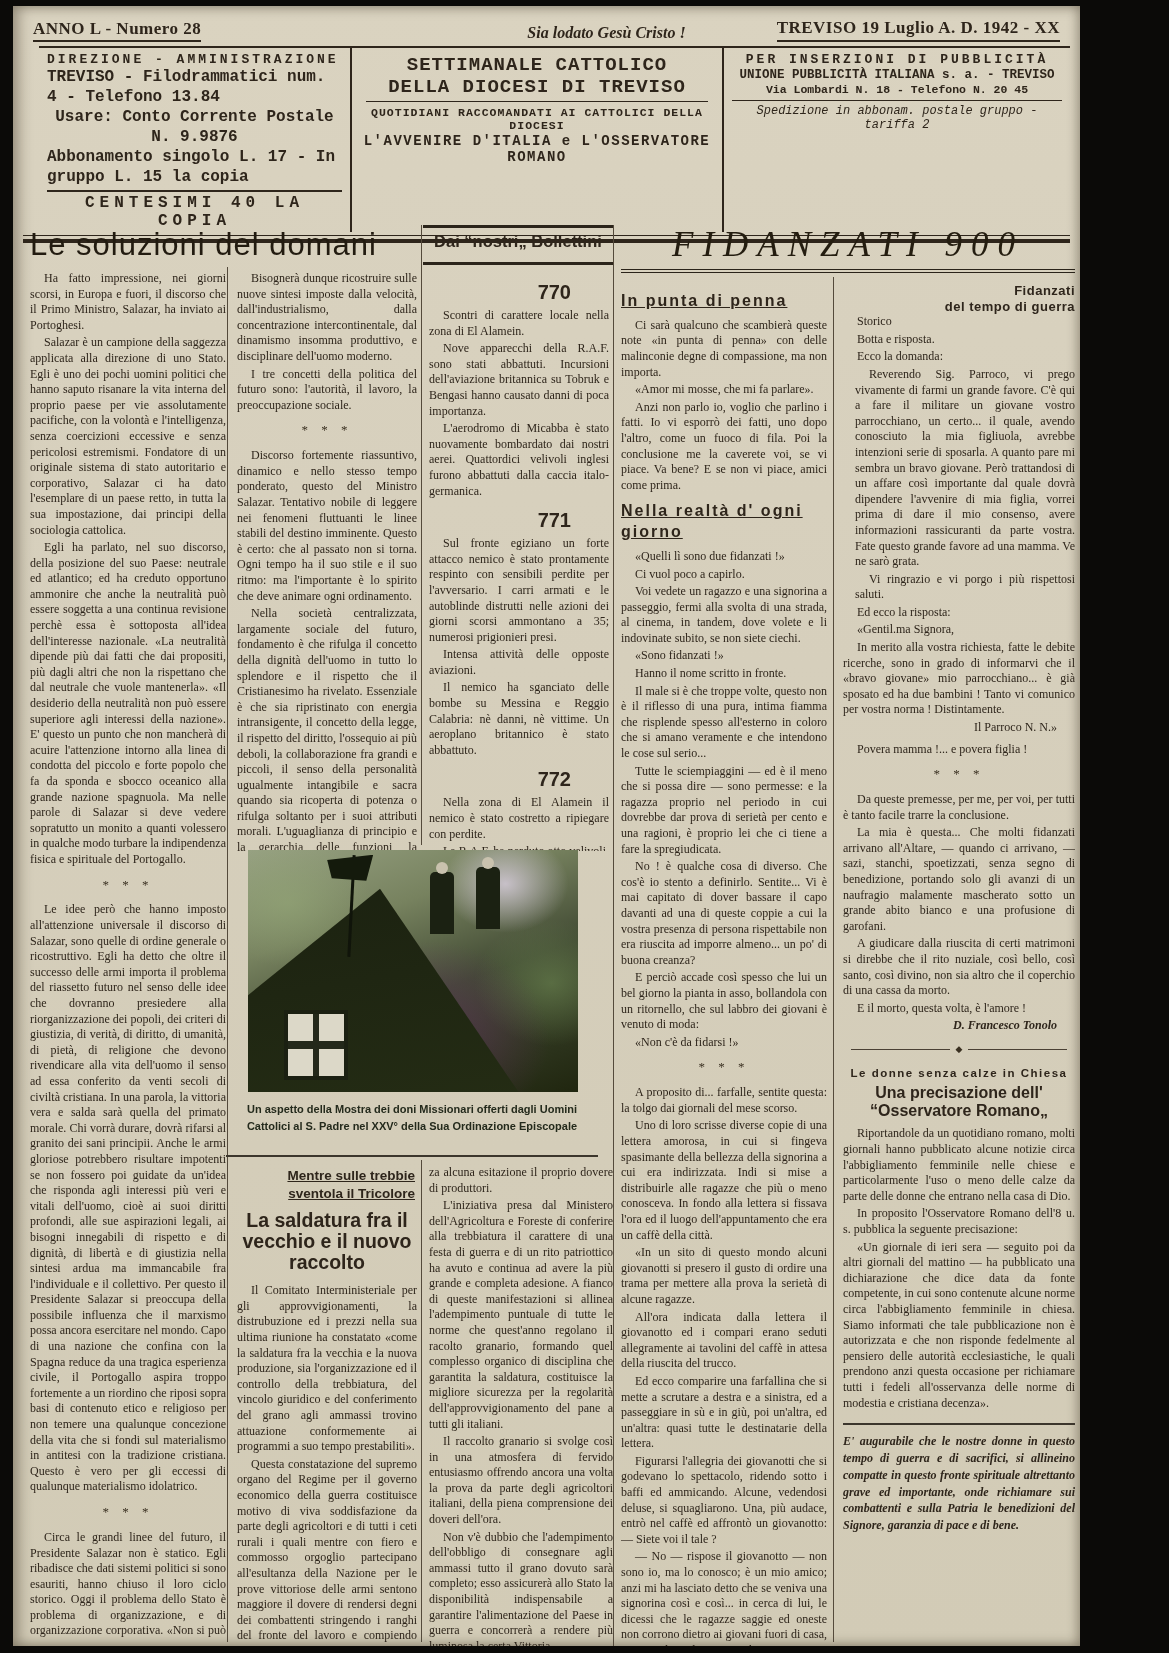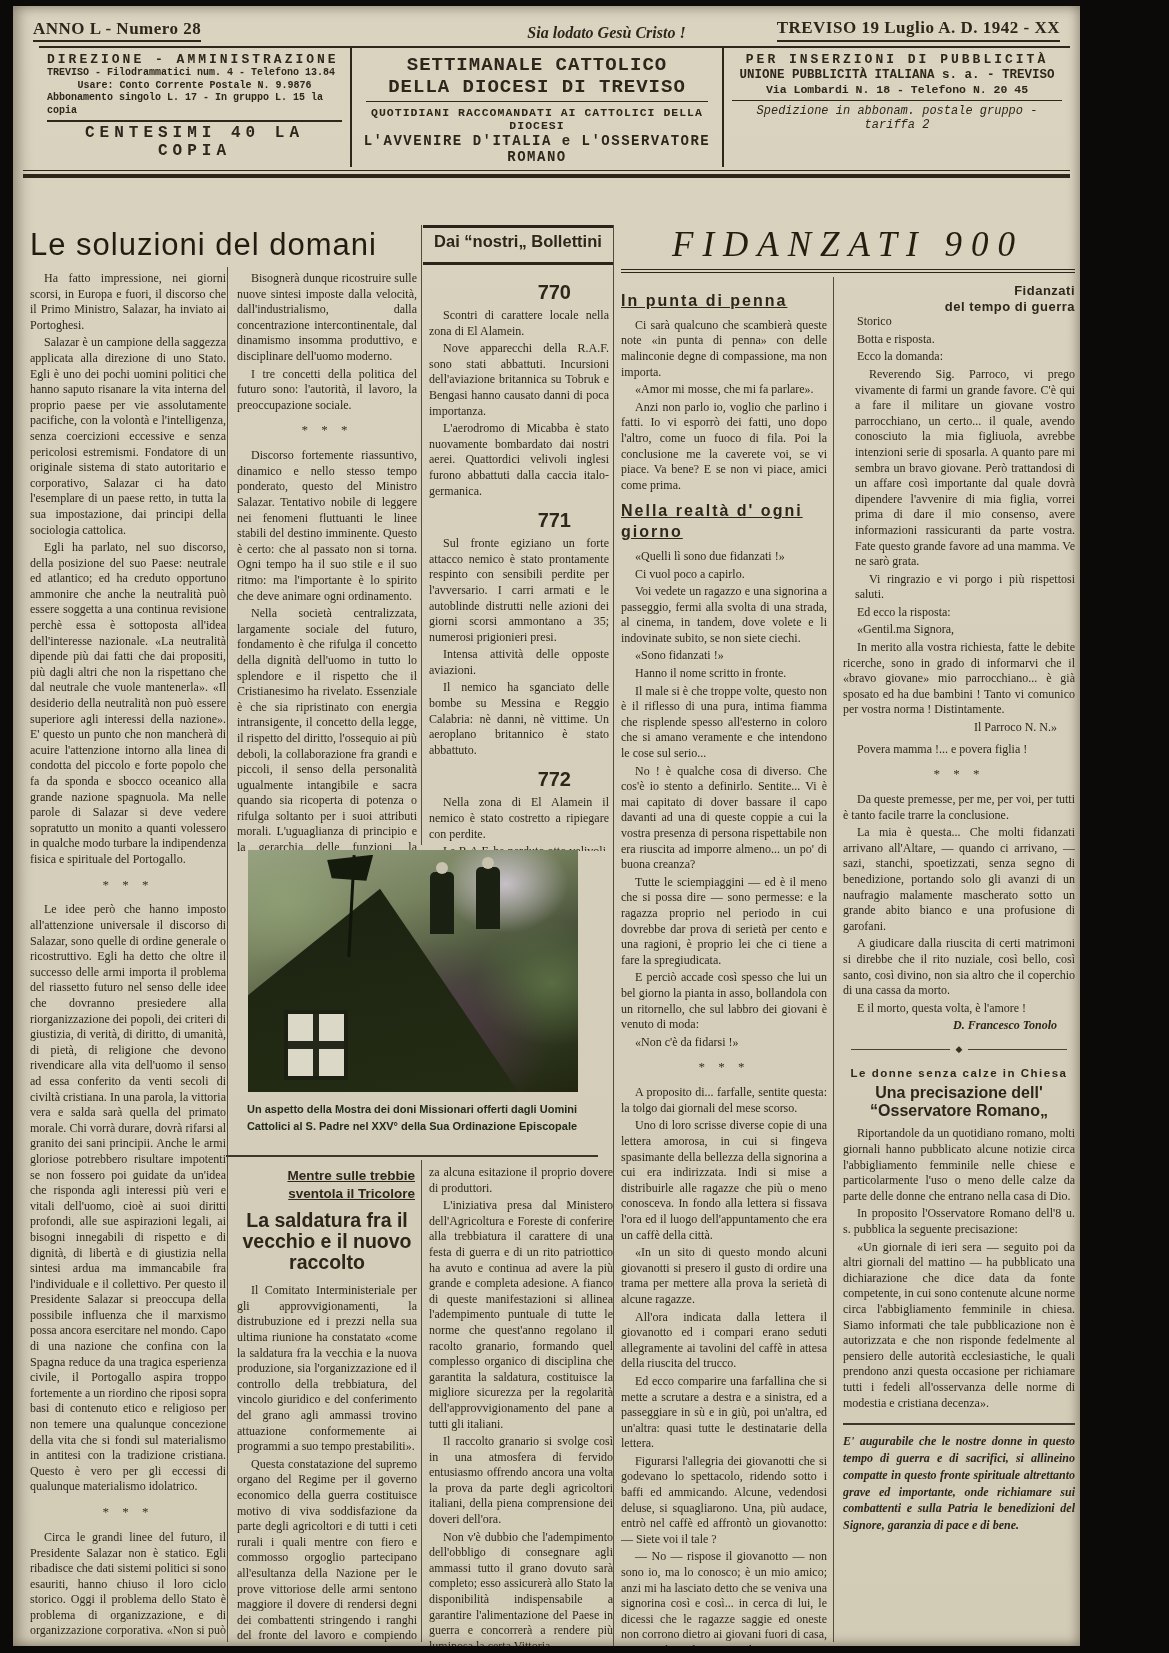--- a/index.html
+++ b/index.html
@@ -13,21 +13,21 @@
   .issue{font-weight:bold;font-size:17px;letter-spacing:.5px;border-bottom:2px solid #2e251b;
          justify-self:start;padding-bottom:1px;}
   .motto{font-style:italic;font-weight:bold;font-size:16px;justify-self:center;transform:translateX(60px);}
   .dateline{font-size:17px;font-weight:bold;border-bottom:2px solid #2e251b;justify-self:end;padding-bottom:2px;letter-spacing:.5px;}
   .title{text-align:center;font-family:"Liberation Serif",serif;font-weight:bold;font-size:76px;
          letter-spacing:5px;line-height:.95;margin-top:2px;color:#241d12;white-space:nowrap;}
   .info{display:flex;margin:4px 10px 0 26px;border-top:2px solid #2e251b;font-family:Liberation Mono, monospace;}
   .ibox{padding:4px 8px 2px 8px;}
   .admin{width:295px;border-right:2px solid #2e251b;font-weight:bold;}
   .admin .a1{font-size:13px;letter-spacing:3px;}
-  .admin .a2,.admin .a3,.admin .a4{font-size:10px;line-height:1.25;}
+  .admin .a2,.admin .a3,.admin .a4{font-size:16px;line-height:1.25;}
   .admin .a3{text-align:center;}
   .price{border-top:2px solid #2e251b;margin-top:3px;padding-top:2px;font-size:16px;letter-spacing:5px;text-align:center;}
   .subt{flex:1;text-align:center;font-weight:bold;}
   .subt .s1{font-size:19px;letter-spacing:1px;border-bottom:1.5px solid #2e251b;padding:2px 4px 3px;margin:0 6px;}
   .subt .s2{font-size:11.5px;letter-spacing:1px;margin-top:4px;}
   .subt .s3{font-size:14px;letter-spacing:1.5px;margin-top:1px;}
   .ads{width:330px;border-left:2px solid #2e251b;text-align:center;}
   .ads .p1{font-size:13px;font-weight:bold;letter-spacing:3px;}
   .ads .p2{font-size:12.5px;font-weight:bold;margin-top:1px;}
   .ads .p3{font-size:11.5px;font-weight:bold;margin-top:1px;}
@@ -207,22 +207,22 @@
         <div class="para">Ci sarà qualcuno che scambierà queste note «in punta di penna» con delle malinconie degne di compassione, ma non importa.</div>
         <div class="line">«Amor mi mosse, che mi fa parlare».</div>
         <div class="para">Anzi non parlo io, voglio che parlino i fatti. Io vi esporrò dei fatti, uno dopo l'altro, come un fuoco di fila. Poi la conclusione me la caverete voi, se vi piace. Va bene? E se non vi piace, amici come prima.</div>
         <div class="subhead">Nella realtà d' ogni giorno</div>
         <div class="line">«Quelli lì sono due fidanzati !»</div>
         <div class="line">Ci vuol poco a capirlo.</div>
         <div class="para">Voi vedete un ragazzo e una signorina a passeggio, fermi alla svolta di una strada, al cinema, in tandem, dove volete e li indovinate subito, se non siete ciechi.</div>
         <div class="line">«Sono fidanzati !»</div>
         <div class="line">Hanno il nome scritto in fronte.</div>
         <div class="para">Il male si è che troppe volte, questo non è il riflesso di una pura, intima fiamma che risplende spesso all'esterno in coloro che si amano veramente e che intendono le cose sul serio...</div>
+        <div class="para">Tutte le sciempiaggini — ed è il meno che si possa dire — sono permesse: e la ragazza proprio nel periodo in cui dovrebbe dar prova di serietà per cento e una ragioni, è proprio lei che ci tiene a fare la spregiudicata.</div>
         <div class="para">No ! è qualche cosa di diverso. Che cos'è io stento a definirlo. Sentite... Vi è mai capitato di dover bassare il capo davanti ad una di queste coppie a cui la vostra presenza di persona rispettabile non era riuscita ad imporre almeno... un po' di buona creanza?</div>
-        <div class="para">Tutte le sciempiaggini — ed è il meno che si possa dire — sono permesse: e la ragazza proprio nel periodo in cui dovrebbe dar prova di serietà per cento e una ragioni, è proprio lei che ci tiene a fare la spregiudicata.</div>
         <div class="para">E perciò accade così spesso che lui un bel giorno la pianta in asso, bollandola con un ritornello, che sul labbro dei giovani è venuto di moda:</div>
         <div class="line">«Non c'è da fidarsi !»</div>
         <div class="starsep">* * *</div>
         <div class="para">A proposito di... farfalle, sentite questa: la tolgo dai giornali del mese scorso.</div>
         <div class="para">Uno di loro scrisse diverse copie di una lettera amorosa, in cui si fingeva spasimante della bellezza della signorina a cui era indirizzata. Indi si mise a distribuirle alle ragazze che più o meno conosceva. In fondo alla lettera si fissava l'ora ed il luogo dell'appuntamento che era un caffè della città.</div>
         <div class="para">«In un sito di questo mondo alcuni giovanotti si presero il gusto di ordire una trama per mettere alla prova la serietà di alcune ragazze.</div>
         <div class="para">All'ora indicata dalla lettera il giovanotto ed i compari erano seduti allegramente ai tavolini del caffè in attesa della riuscita del trucco.</div>
         <div class="para">Ed ecco comparire una farfallina che si mette a scrutare a destra e a sinistra, ed a passeggiare in sù e in giù, poi un'altra, ed un'altra: quasi tutte le destinatarie della lettera.</div>
         <div class="para">Figurarsi l'allegria dei giovanotti che si godevano lo spettacolo, ridendo sotto i baffi ed ammicando. Alcune, vedendosi deluse, si squagliarono. Una, più audace, entrò nel caffè ed affrontò un giovanotto: — Siete voi il tale ?</div>
         <div class="para">— No — rispose il giovanotto — non sono io, ma lo conosco; è un mio amico; anzi mi ha lasciato detto che se veniva una signorina così e così... in cerca di lui, le dicessi che le ragazze saggie ed oneste non corrono dietro ai giovani fuori di casa, ma attendono il consenso dei genitori !»</div>

